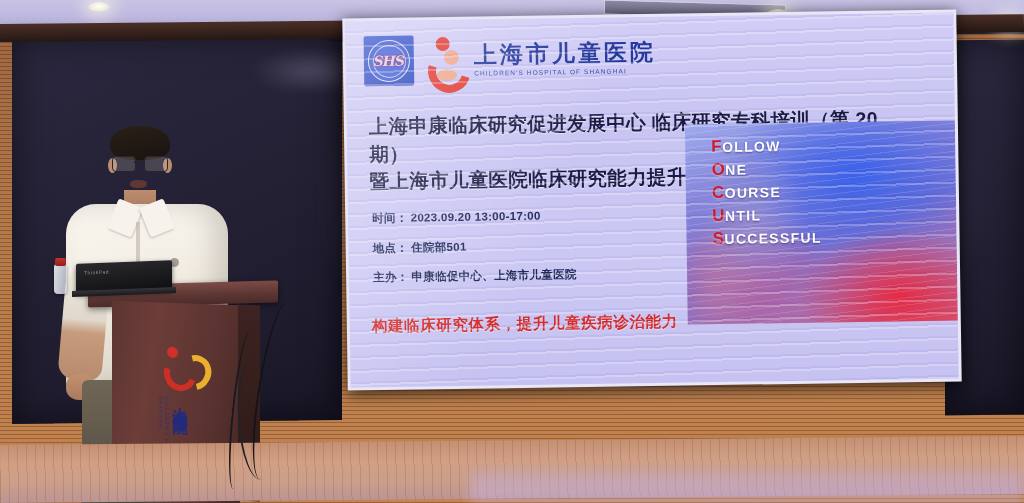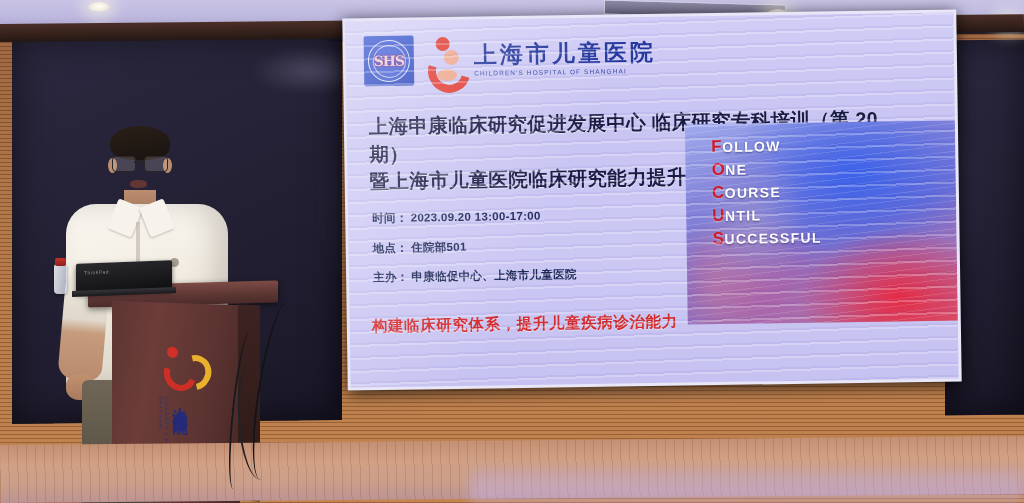--- a/index.html
+++ b/index.html
@@ -116,20 +116,21 @@
     width:50px;height:50px;flex:0 0 auto;
     background:linear-gradient(160deg,#2f4fd0,#2440bb);
     display:flex;align-items:center;justify-content:center;border-radius:2px;
   }
   .sk-ring{
     width:40px;height:40px;border-radius:50%;
     border:1.6px solid #d8dcf5;
     display:flex;align-items:center;justify-content:center;
     position:relative;
     background:radial-gradient(circle,#3a57d6 40%,#2a45c2 100%);
+    font-style:italic;
   }
   .sk-ring::before{
     content:"";position:absolute;width:31px;height:31px;border-radius:50%;
     border:1.2px solid #b9bff0;
   }
   .sk-glyph{
     font-family:"DejaVu Serif","Liberation Serif",serif;
     font-size:14px;font-weight:bold;color:#f0d6e0;letter-spacing:-1px;
     position:relative;z-index:2;text-shadow:0 0 2px rgba(180,40,80,.9);
   }

